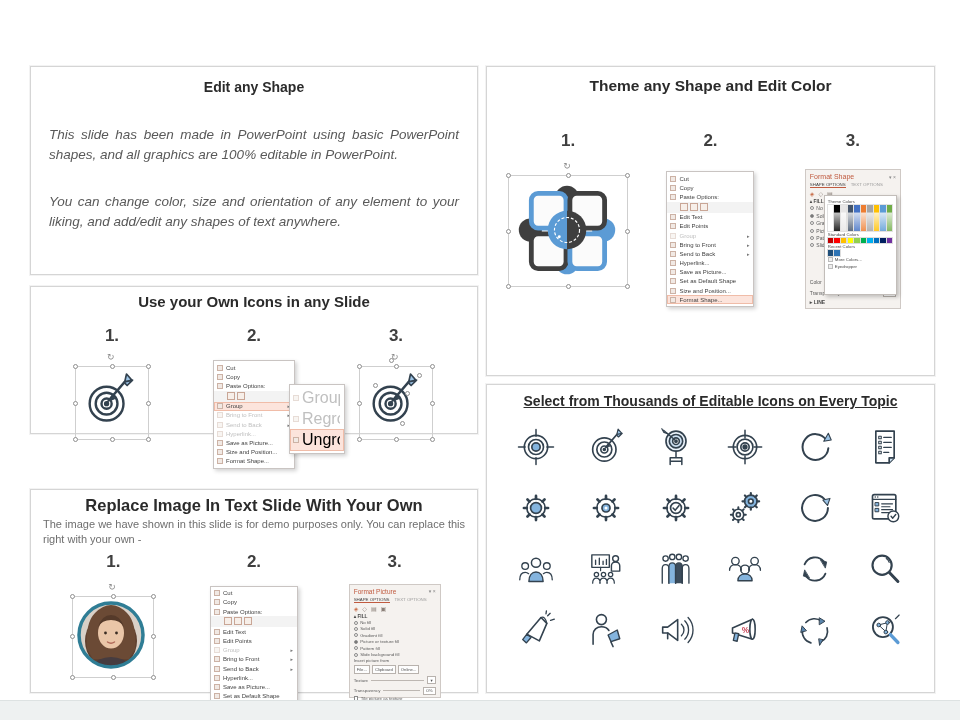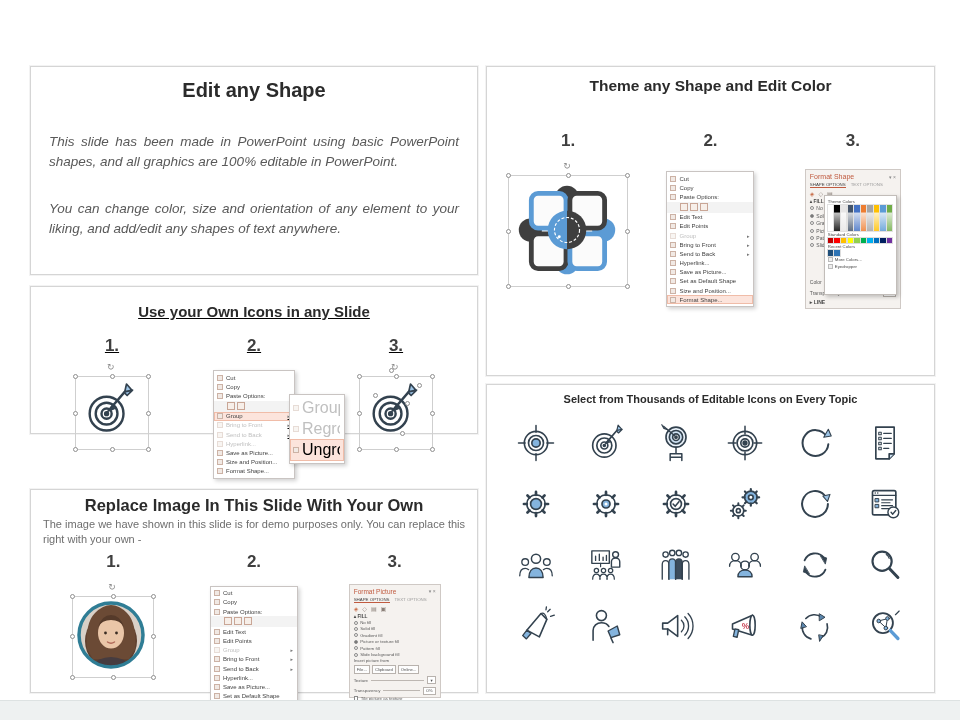--- a/index.html
+++ b/index.html
@@ -1,30 +1,30 @@
 <!DOCTYPE html>
 <html><head>
 <meta charset="utf-8">
 <style>
   html,body{margin:0;padding:0;background:#fff;}
   .slide{position:relative;width:960px;height:720px;background:#fff;font-family:"Liberation Sans",sans-serif;overflow:hidden;}
   .main-title{position:absolute;top:12px;left:0;right:0;text-align:center;font-size:31px;color:#3d3d3d;letter-spacing:.5px;}
   .bottom-strip{position:absolute;left:0;right:0;bottom:0;height:19px;background:#eef1f1;border-top:1px solid #dde2e2;}
   .panel{position:absolute;background:#fff;border:1px solid #d5d5d5;box-shadow:0 0 0 1px #f3f3f3;box-sizing:border-box;}
   .p-edit{left:30px;top:66px;width:448px;height:209px;padding:12px 18px;}
-  .p-icons{left:30px;top:286px;width:448px;height:148px;padding:16px 10px;text-decoration:underline;}
+  .p-icons{left:30px;top:286px;width:448px;height:148px;padding:6px 10px;}
   .p-image{left:30px;top:489px;width:448px;height:204px;padding:6px 12px;}
   .p-resize{left:486px;top:66px;width:449px;height:310px;padding:10px 10px;}
   .p-library{left:486px;top:384px;width:449px;height:309px;padding:8px 10px;}
   .ph{ text-align:center;font-weight:bold;color:#2b2b2b;}
-  .p-edit .ph{font-size:20px;text-align:center;}
+  .p-edit .ph{font-size:14px;text-align:center;}
   .p-resize .ph{font-size:15.5px;}
   .p-icons .ph{font-size:15px;}
   .p-image .ph{font-size:16.5px;}
-  .p-library .ph{font-size:11px;}
+  .p-library .ph{font-size:14px;text-decoration:underline;}
   .edit-para{font-style:italic;color:#595959;font-size:13.5px;line-height:1.5;text-align:justify;margin-top:26px;}
   .edit-para.first{margin-top:30px;}
   .img-para{color:#6e6e6e;font-size:11px;line-height:1.35;text-align:justify;margin-top:2px;}
   .lib-sub{font-style:italic;color:#7a7a7a;font-size:9.5px;text-align:center;margin-top:3px;}
   .steps{display:grid;grid-template-columns:1fr 1fr 1fr;text-align:center;font-weight:bold;font-size:17px;color:#3f3f3f;}
   .p-resize .steps{margin-top:36px;}
   .p-icons .steps{margin-top:16px;}
   .p-image .steps{margin-top:5px;}
   .stepbody{display:grid;grid-template-columns:1fr 1fr 1fr;justify-items:center;align-items:start;}
   .p-resize .stepbody{margin-top:18px;}
@@ -552,21 +552,21 @@
               <path d="M27 20l-4.5 5.5 6-2.5z" fill="#33424f" stroke-width="1"></path>
               <path d="M37 9l1.5-6.5 4 4.5-1.5 1.5z" fill="#9cc3e5" stroke-width="1.4"></path>
               <path d="M37 9l6.5-1.5L39 12l-1.5-1.5z" fill="#9cc3e5" stroke-width="1.4"></path>
             </svg>
           </span>
       </div>
     </div>
   </div>
 
   <div class="panel p-image">
-    <div class="ph">Replace Image In This Slide With Your Own</div>
+    <div class="ph">Replace Image In Text Slide With Your Own</div>
     <div class="img-para">The image we have shown in this slide is for demo purposes only. You can replace this right with your own -</div>
     <div class="steps">
       <span>1.</span>
         <span>2.</span>
         <span>3.</span>
     </div>
     <div class="stepbody">
 
       <div class="sel" style="width:80px;height:80px;margin-top:14px;">
         <span class="rot">↻</span>

